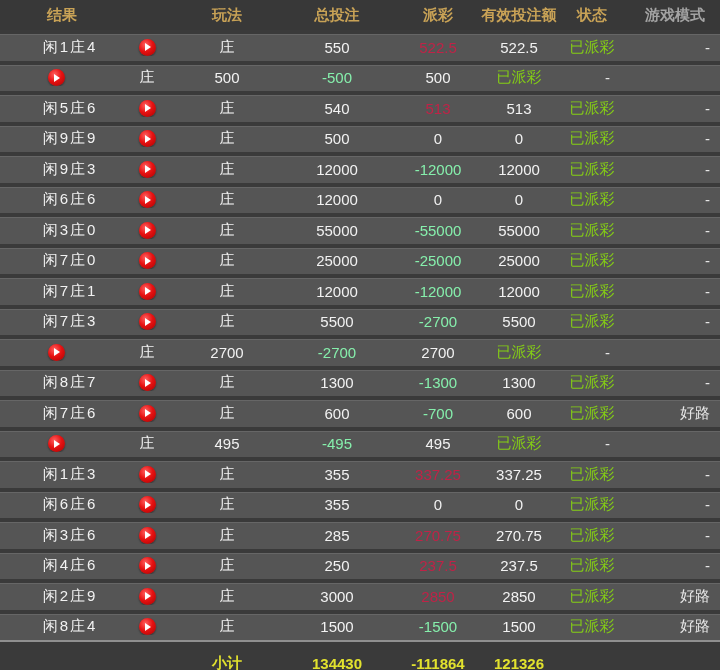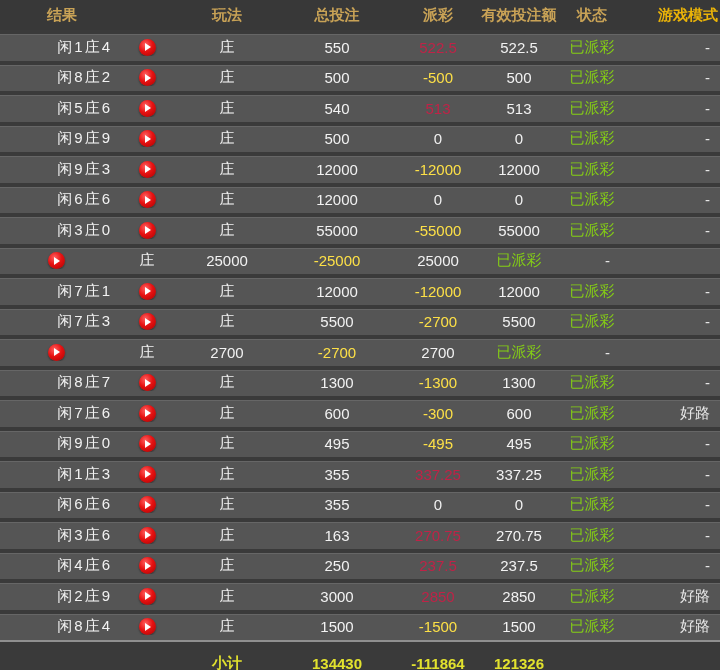--- a/index.html
+++ b/index.html
@@ -33,26 +33,26 @@
   }
   .row.footer {
     height:44px;
     border-top:2px solid #8f8f8f;
     background:#3a3a3a;
     color:#e2e22e;
     font-weight:bold;
     font-size:15px;
   }
   .cell { text-align:center; white-space:nowrap; overflow:hidden; }
-  .cell.result { text-align:right; padding-left:28px; letter-spacing:2px; }
+  .cell.result { text-align:center; padding-left:28px; letter-spacing:2px; }
   .cell.mode { text-align:right; padding-right:10px; color:#e6e6e6; }
   .row.header .cell.result { text-align:center; padding-left:12px; letter-spacing:0; }
-  .row.header .cell.mode { padding-right:2px; color:#eab308; }
+  .row.header .cell.mode { padding-right:15px; color:#a3a3a3; }
   .tone-positive { color:#bf2347; }
-  .tone-negative { color:#fde047; }
+  .tone-negative { color:#86efac; }
   .tone-zero { color:#f0f0f0; }
   .status { color:#84cc16; }
   .icon-cell { display:flex; justify-content:center; align-items:center; }
   .play-icon {
     width:17px; height:17px; border-radius:50%;
     background:radial-gradient(circle at 38% 32%, #ff6060 0%, #e61212 45%, #aa0000 100%);
     display:flex; align-items:center; justify-content:center;
     box-shadow:0 1px 2px rgba(0,0,0,0.45);
     cursor:pointer;
   }
@@ -90,21 +90,20 @@
     </div>
     <div class="cell">庄</div>
     <div class="cell">550</div>
     <div class="cell payout-cell tone-positive">522.5</div>
     <div class="cell">522.5</div>
     <div class="cell status">已派彩</div>
     <div class="cell mode">-</div>
   </div>
 
   <div class="row data">
-    <div class="cell result">闲8庄2</div>
     <div class="cell icon-cell">
       <span class="play-icon">
             <span class="play-tri"></span>
           </span>
     </div>
     <div class="cell">庄</div>
     <div class="cell">500</div>
     <div class="cell payout-cell tone-negative">-500</div>
     <div class="cell">500</div>
     <div class="cell status">已派彩</div>
@@ -180,20 +179,21 @@
     </div>
     <div class="cell">庄</div>
     <div class="cell">55000</div>
     <div class="cell payout-cell tone-negative">-55000</div>
     <div class="cell">55000</div>
     <div class="cell status">已派彩</div>
     <div class="cell mode">-</div>
   </div>
 
   <div class="row data">
+    <div class="cell result">闲7庄0</div>
     <div class="cell icon-cell">
       <span class="play-icon">
             <span class="play-tri"></span>
           </span>
     </div>
     <div class="cell">庄</div>
     <div class="cell">25000</div>
     <div class="cell payout-cell tone-negative">-25000</div>
     <div class="cell">25000</div>
     <div class="cell status">已派彩</div>
@@ -261,28 +261,27 @@
 
   <div class="row data">
     <div class="cell result">闲7庄6</div>
     <div class="cell icon-cell">
       <span class="play-icon">
             <span class="play-tri"></span>
           </span>
     </div>
     <div class="cell">庄</div>
     <div class="cell">600</div>
-    <div class="cell payout-cell tone-negative">-300</div>
+    <div class="cell payout-cell tone-negative">-700</div>
     <div class="cell">600</div>
     <div class="cell status">已派彩</div>
     <div class="cell mode">好路</div>
   </div>
 
   <div class="row data">
-    <div class="cell result">闲9庄0</div>
     <div class="cell icon-cell">
       <span class="play-icon">
             <span class="play-tri"></span>
           </span>
     </div>
     <div class="cell">庄</div>
     <div class="cell">495</div>
     <div class="cell payout-cell tone-negative">-495</div>
     <div class="cell">495</div>
     <div class="cell status">已派彩</div>
@@ -320,21 +319,21 @@
   </div>
 
   <div class="row data">
     <div class="cell result">闲3庄6</div>
     <div class="cell icon-cell">
       <span class="play-icon">
             <span class="play-tri"></span>
           </span>
     </div>
     <div class="cell">庄</div>
-    <div class="cell">163</div>
+    <div class="cell">285</div>
     <div class="cell payout-cell tone-positive">270.75</div>
     <div class="cell">270.75</div>
     <div class="cell status">已派彩</div>
     <div class="cell mode">-</div>
   </div>
 
   <div class="row data">
     <div class="cell result">闲4庄6</div>
     <div class="cell icon-cell">
       <span class="play-icon">

